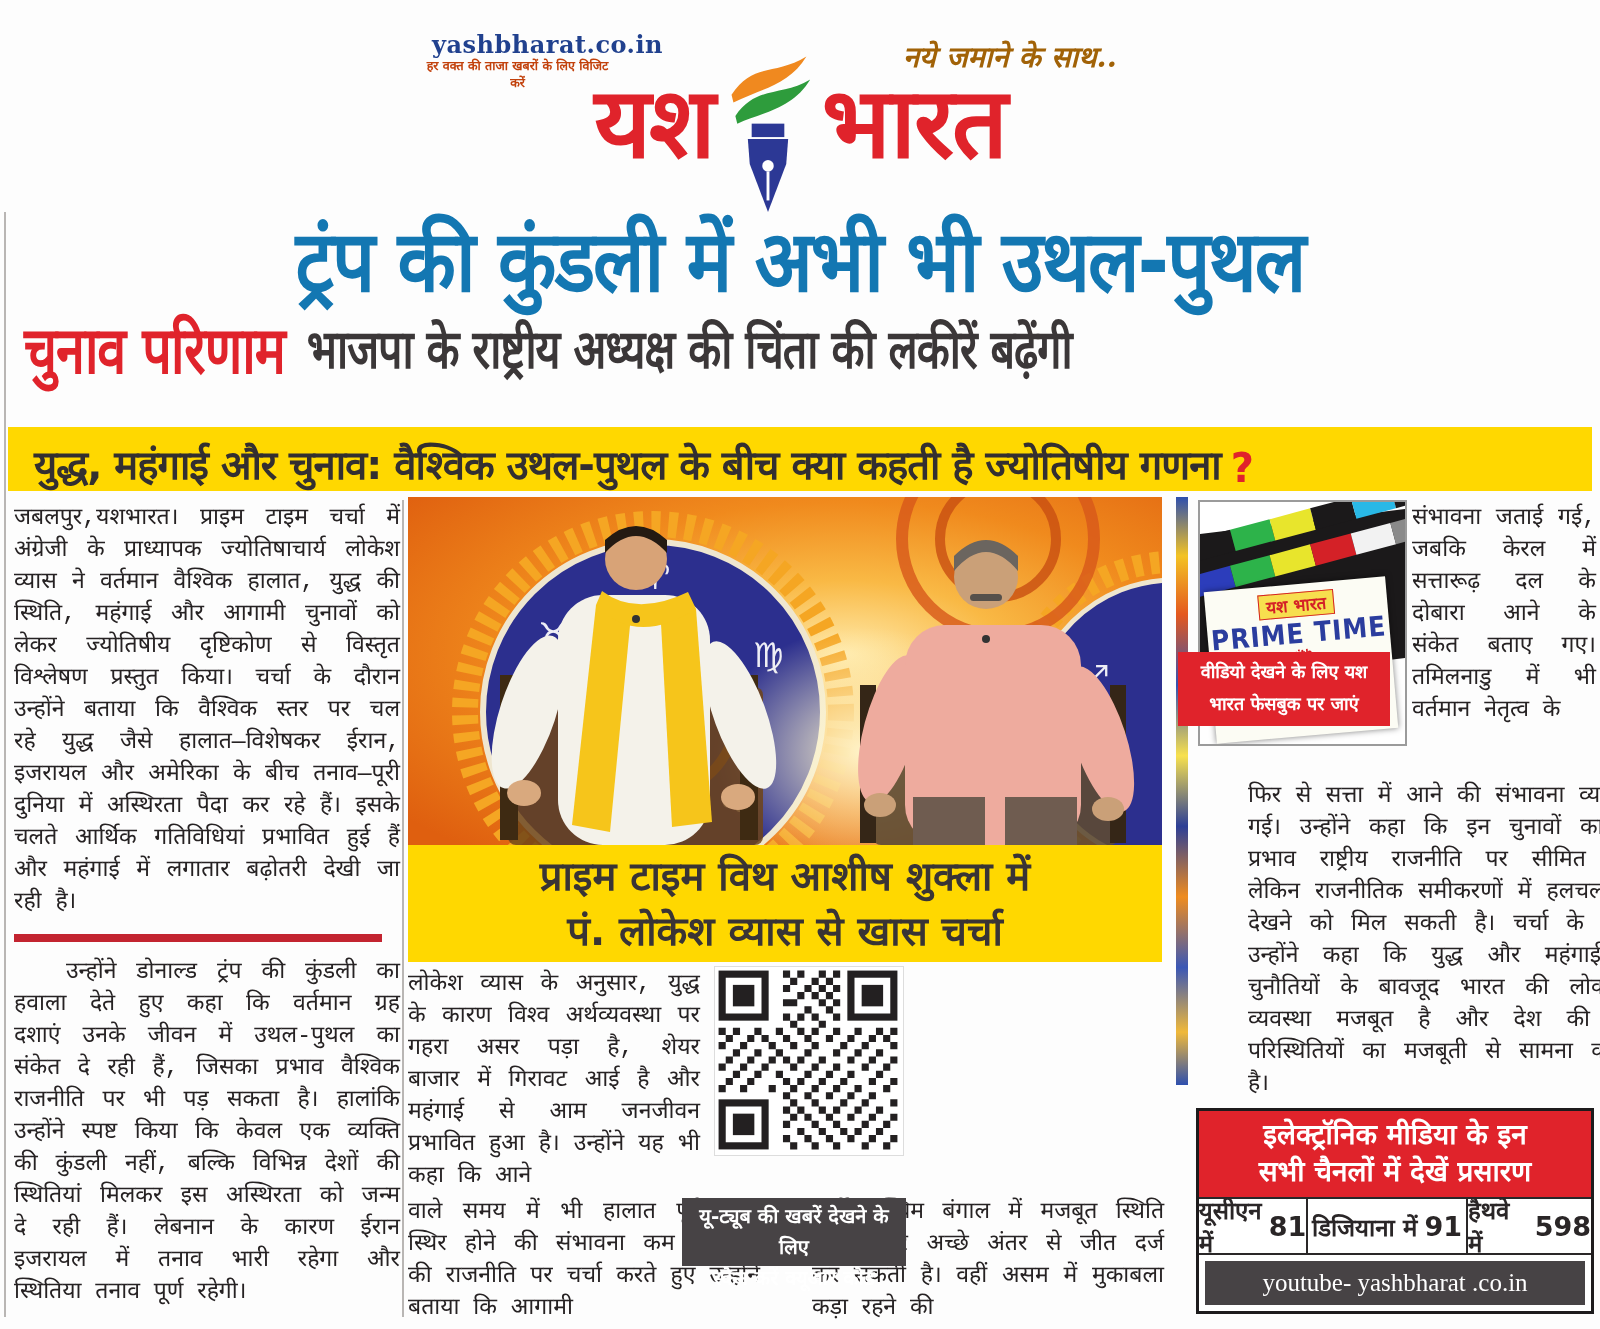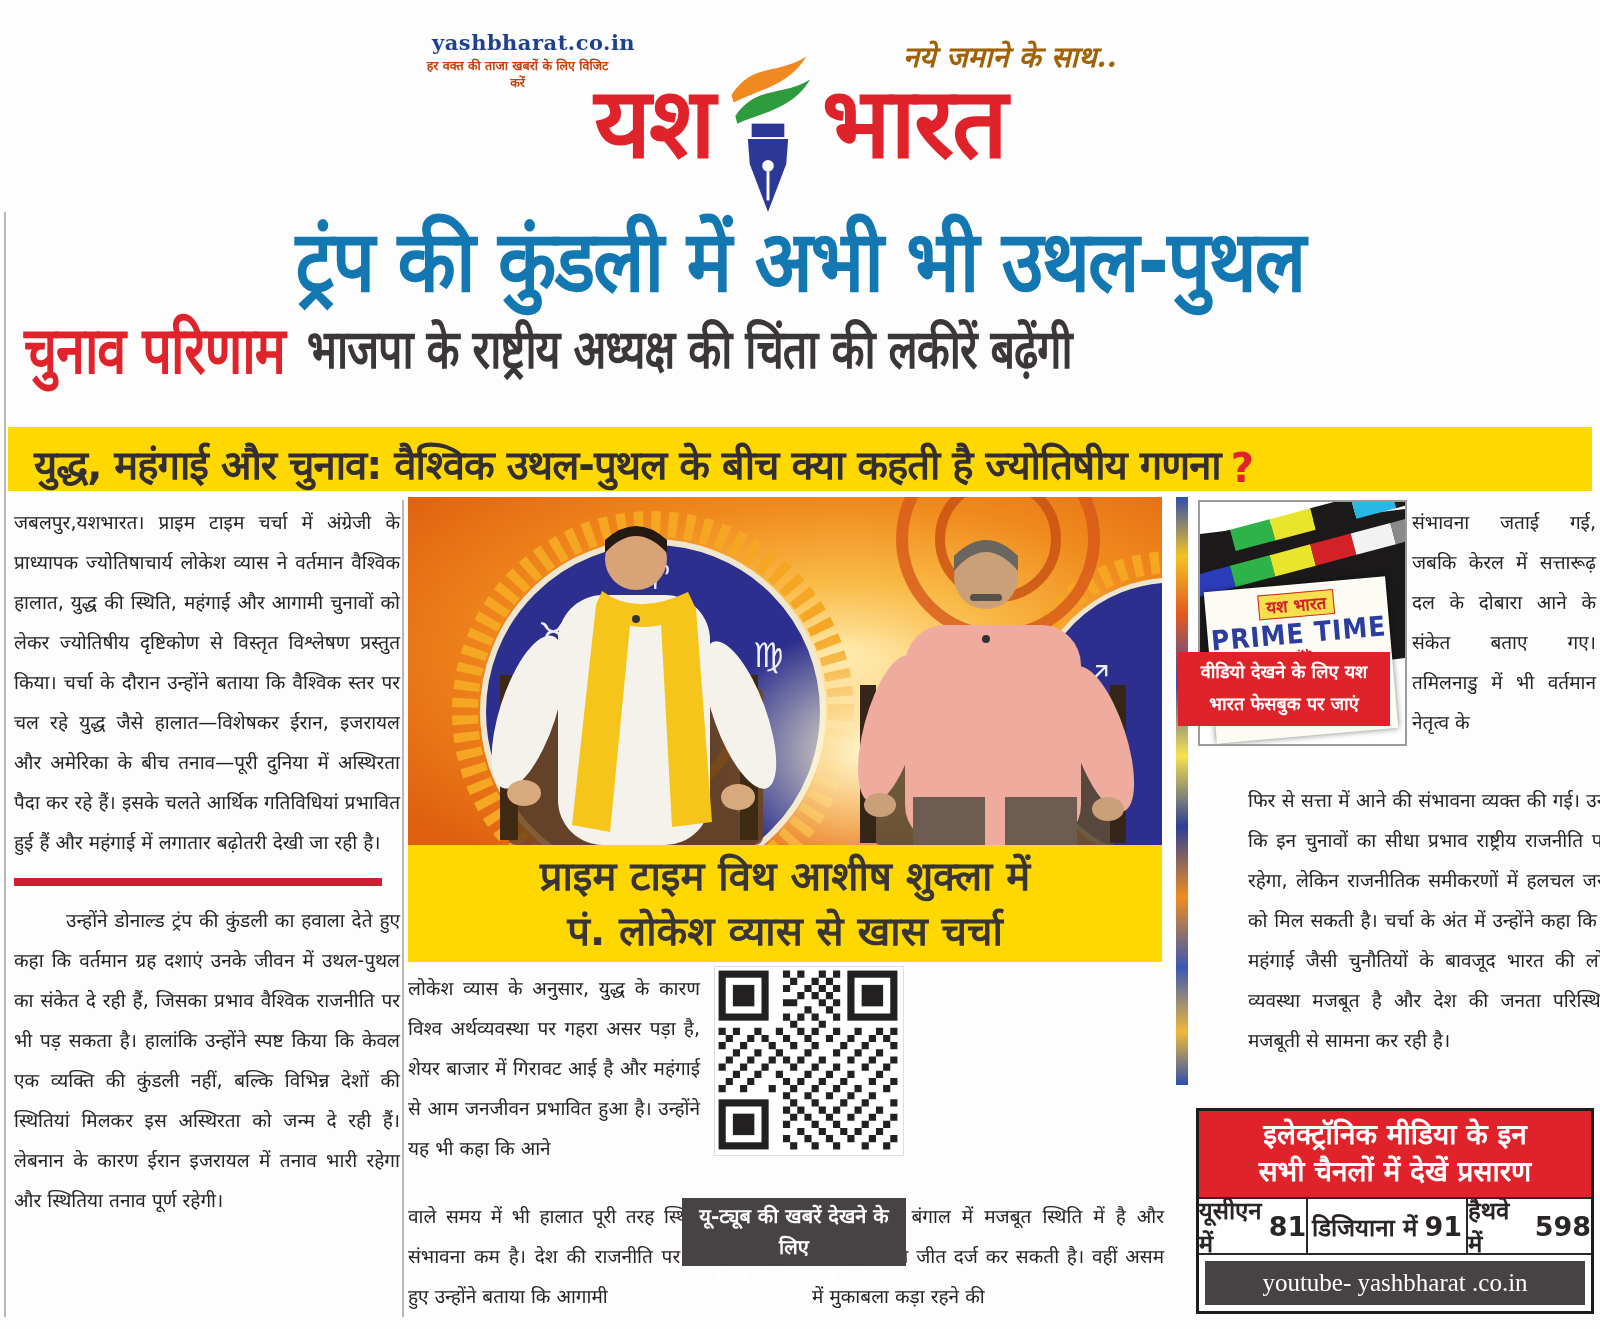--- a/index.html
+++ b/index.html
@@ -2,21 +2,21 @@
 <html><head>
 <meta charset="utf-8">
 <style>
   html,body{margin:0;padding:0;background:#fff;}
   .page{position:relative;width:1600px;height:1329px;background:#fdfdfd;overflow:hidden;
         font-family:"DejaVu Sans",sans-serif;color:#2b2728;}
   .abs{position:absolute;}
 
   
   .site-url{left:432px;top:30px;width:170px;text-align:center;font-family:"DejaVu Serif",serif;
-            font-weight:bold;font-size:21px;color:#21418e;letter-spacing:.5px;}
+            font-weight:bold;font-size:24px;color:#21418e;letter-spacing:.5px;}
   .site-tag{left:420px;top:57px;width:195px;text-align:center;font-size:12.5px;font-weight:bold;color:#c2410c;}
   .logo-row{left:0;top:62px;width:1600px;display:flex;justify-content:center;align-items:flex-start;pointer-events:none;}
   .logo-word{font-size:98px;font-weight:800;color:#e0232b;line-height:1.25;letter-spacing:-2px;}
   .logo-nib{width:96px;height:178px;margin:0 6px;position:relative;top:-12px;}
   .slogan{left:903px;top:36px;width:300px;font-family:"DejaVu Serif",serif;font-style:italic;
           font-weight:bold;font-size:29px;color:#a16207;}
 
   
   .headline-main{left:0;top:200px;width:1600px;text-align:center;font-size:76px;font-weight:800;
                  color:#1377b2;letter-spacing:-2px;white-space:nowrap;transform:scaleY(1.12);transform-origin:top center;}
@@ -24,21 +24,21 @@
   .kicker{font-size:52px;font-weight:800;color:#e0232b;letter-spacing:-1px;transform:scaleY(1.25);transform-origin:center;}
   .subhead{font-size:43px;font-weight:800;color:#3b3738;margin-left:22px;letter-spacing:-1px;transform:scaleY(1.25);transform-origin:center left;}
   .strip{left:8px;top:427px;width:1584px;height:64px;background:#ffd800;display:flex;align-items:flex-end;
          padding-left:26px;box-sizing:border-box;font-size:40px;font-weight:800;color:#332f30;letter-spacing:-1px;white-space:nowrap;}
   .strip .qmark{color:#e0232b;margin-left:10px;}
 
   
   .vrule{width:1.5px;background:#b9b6b4;}
 
   
-  .body-txt{font-size:19px;line-height:40px;text-align:justify;color:#262223;}
+  .body-txt{font-size:23px;line-height:32px;text-align:justify;color:#262223;font-family:Liberation Mono, monospace;}
   .leftcol{left:14px;top:502px;width:386px;}
   .red-div{width:368px;height:8px;background:#c32430;margin:16px 0 14px 0;}
   .indent{text-indent:52px;}
 
   .colA1{left:408px;top:968px;width:292px;}
   .colA2{left:408px;top:1196px;width:352px;}
   .colB1{left:910px;top:968px;width:254px;}
   .colB2{left:812px;top:1196px;width:352px;}
 
   

